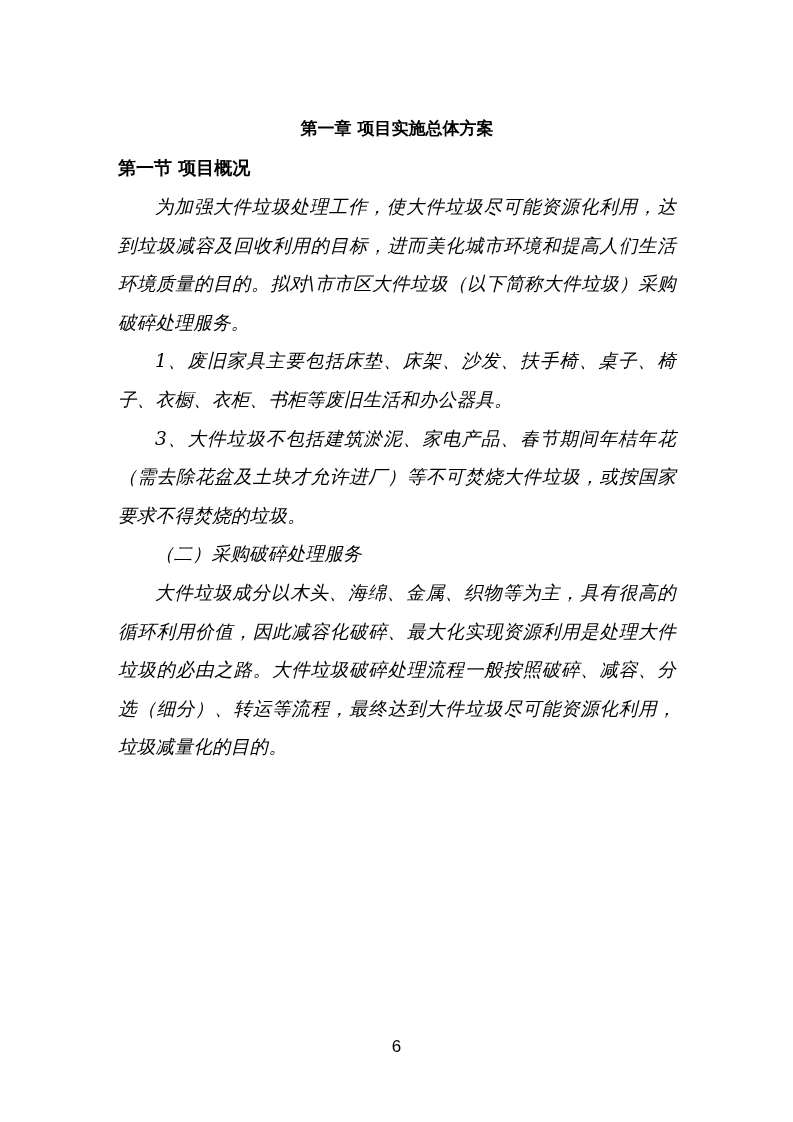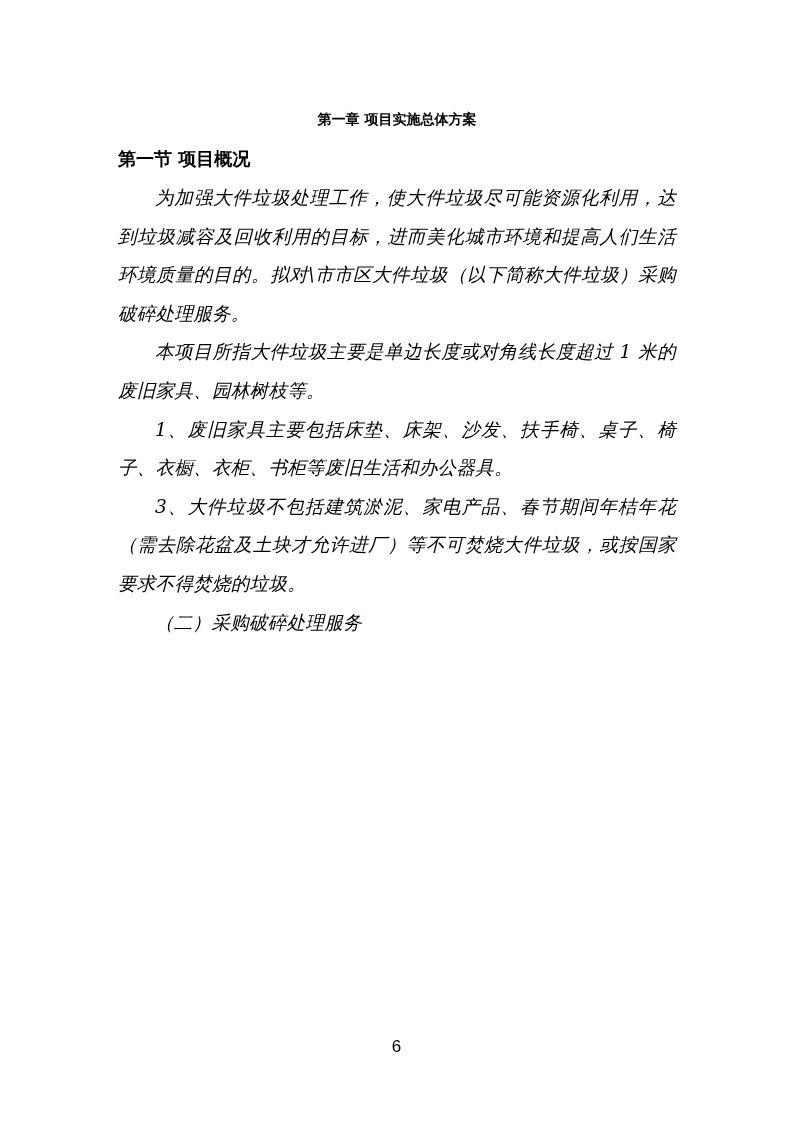--- a/index.html
+++ b/index.html
@@ -17,23 +17,23 @@
     }
     .page {
       position: absolute;
       left: 118px;
       top: 100px;
       width: 558px;
     }
     .chapter-title {
       text-align: center;
       font-weight: bold;
-      font-size: 14px;
+      font-size: 17px;
       line-height: 24px;
-      margin: 7px;
+      margin: 16px;
       height: 24px;
       font-family: "DejaVu Sans", "Liberation Sans", sans-serif;
     }
     .section-title {
       font-weight: bold;
       font-size: 18px;
       line-height: 24px;
       margin: 16px 0 0 0;
       height: 24px;
       font-family: "DejaVu Sans", "Liberation Sans", sans-serif;
@@ -68,19 +68,19 @@
     }
   </style>
 </head>
 <body>
 
 <div class="page">
   <h1 class="chapter-title">第一章  项目实施总体方案</h1>
   <h2 class="section-title">第一节  项目概况</h2>
 
   <p class="body-text indent first-para">为加强大件垃圾处理工作，使大件垃圾尽可能资源化利用，达到垃圾减容及回收利用的目标，进而美化城市环境和提高人们生活环境质量的目的。拟对\市市区大件垃圾（以下简称大件垃圾）采购破碎处理服务。</p>
-  <p class="body-text indent">本项目所指大件垃圾主要是单边长度或对角线长度超过 1 米的废旧家具、园林树枝等。</p>
   <p class="body-text indent">1、废旧家具主要包括床垫、床架、沙发、扶手椅、桌子、椅子、衣橱、衣柜、书柜等废旧生活和办公器具。</p>
   <p class="body-text indent">3、大件垃圾不包括建筑淤泥、家电产品、春节期间年桔年花（需去除花盆及土块才允许进厂）等不可焚烧大件垃圾，或按国家要求不得焚烧的垃圾。</p>
   <p class="body-text sub-heading">（二）采购破碎处理服务</p>
+  <p class="body-text indent">大件垃圾成分以木头、海绵、金属、织物等为主，具有很高的循环利用价值，因此减容化破碎、最大化实现资源利用是处理大件垃圾的必由之路。大件垃圾破碎处理流程一般按照破碎、减容、分选（细分）、转运等流程，最终达到大件垃圾尽可能资源化利用，垃圾减量化的目的。</p>
 </div>
 
 <div class="page-number">6</div>
 
 </body></html>

